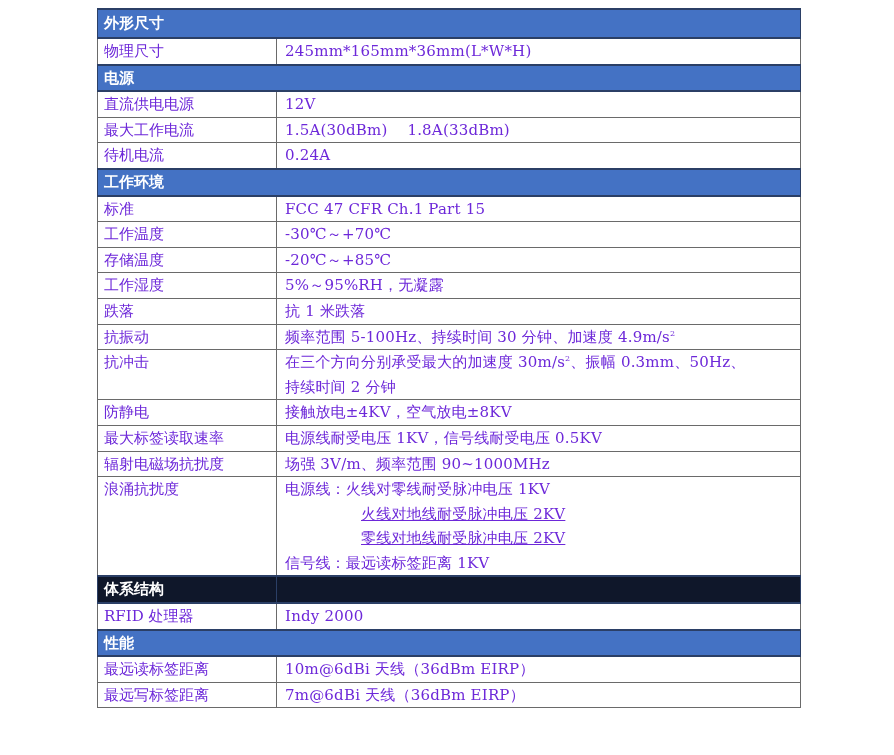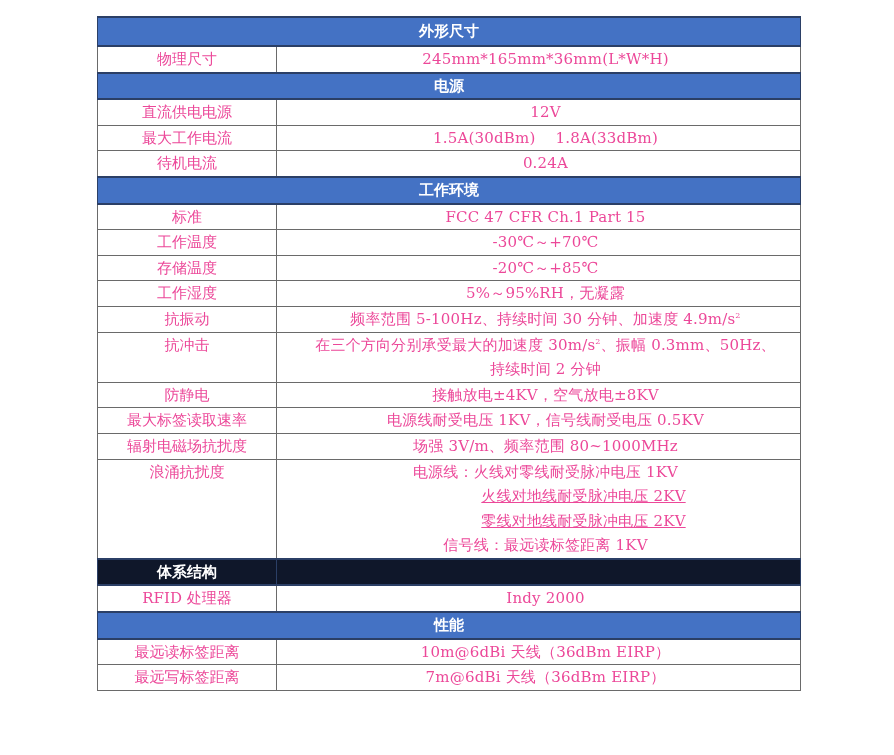--- a/index.html
+++ b/index.html
@@ -1,27 +1,27 @@
 <!DOCTYPE html>
 <html><head>
 <meta charset="utf-8">
 <style>
   html, body { margin: 0; padding: 0; background: #ffffff; }
   body { width: 894px; height: 755px; position: relative; overflow: hidden;
          font-family: "DejaVu Serif", "Liberation Serif", serif; }
-  .spec-table { position: absolute; left: 97px; top: 16px; width: 703px;
+  .spec-table { position: absolute; left: 97px; top: 8px; width: 703px;
                 border-collapse: collapse; table-layout: fixed;
-                border: 1.5px solid #555; text-align: center; }
+                border: 1.5px solid #555; }
   .spec-table col.c1 { width: 179px; }
   .spec-table col.c2 { width: 524px; }
   .spec-table td { border: 1px solid #6a6a6a; padding: 0 6px; font-size: 15px;
-                   color: #ec4899; line-height: 24.6px; vertical-align: top;
+                   color: #6d28d9; line-height: 24.6px; vertical-align: top;
                    white-space: nowrap; }
   .spec-table td.label { padding-left: 6px; }
-  .spec-table td.value { padding-left: 20px; letter-spacing: 0.2px; }
+  .spec-table td.value { padding-left: 8px; letter-spacing: 0.2px; }
   .section td { background: #4472c4; color: #ffffff; font-weight: bold;
                 font-family: "DejaVu Sans", "Liberation Sans", sans-serif;
                 font-size: 15px; border-top: 2px solid #2b3f66; border-bottom: 2px solid #2b3f66;
                 border-left: 1px solid #2b3f66; border-right: 1px solid #2b3f66; }
   .section.first td { line-height: 27px; }
   .section.alt td { background: #0f172a; }
   .section.alt td.blank { border-left: 1px solid #2b3f66; }
   .multiline { white-space: normal; }
   .indent { padding-left: 76px; display: block; text-decoration: underline; }
   sup { font-size: 8px; line-height: 0; vertical-align: 6px; }
@@ -73,38 +73,42 @@
     </tr>
     <tr>
       <td class="label">存储温度</td>
       <td class="value">-20℃～+85℃</td>
     </tr>
     <tr>
       <td class="label">工作湿度</td>
       <td class="value">5%～95%RH，无凝露</td>
     </tr>
     <tr>
+      <td class="label">跌落</td>
+      <td class="value">抗 1 米跌落</td>
+    </tr>
+    <tr>
       <td class="label">抗振动</td>
       <td class="value"><span>频率范围 5-100Hz、持续时间 30 分钟、加速度 4.9m/s</span><sup>2</sup></td>
     </tr>
     <tr>
       <td class="label">抗冲击</td>
       <td class="value multiline"><span>在三个方向分别承受最大的加速度 30m/s</span><sup>2</sup><span>、振幅 0.3mm、50Hz、</span><br><span>持续时间 2 分钟</span></td>
     </tr>
     <tr>
       <td class="label">防静电</td>
       <td class="value">接触放电±4KV，空气放电±8KV</td>
     </tr>
     <tr>
       <td class="label">最大标签读取速率</td>
       <td class="value">电源线耐受电压 1KV，信号线耐受电压 0.5KV</td>
     </tr>
     <tr>
       <td class="label">辐射电磁场抗扰度</td>
-      <td class="value">场强 3V/m、频率范围 80~1000MHz</td>
+      <td class="value">场强 3V/m、频率范围 90~1000MHz</td>
     </tr>
     <tr>
       <td class="label">浪涌抗扰度</td>
       <td class="value multiline">
         <span style="display:block">电源线：火线对零线耐受脉冲电压 1KV</span>
         <span class="indent">火线对地线耐受脉冲电压 2KV</span>
         <span class="indent">零线对地线耐受脉冲电压 2KV</span>
         <span style="display:block">信号线：最远读标签距离 1KV</span>
       </td>
     </tr>

